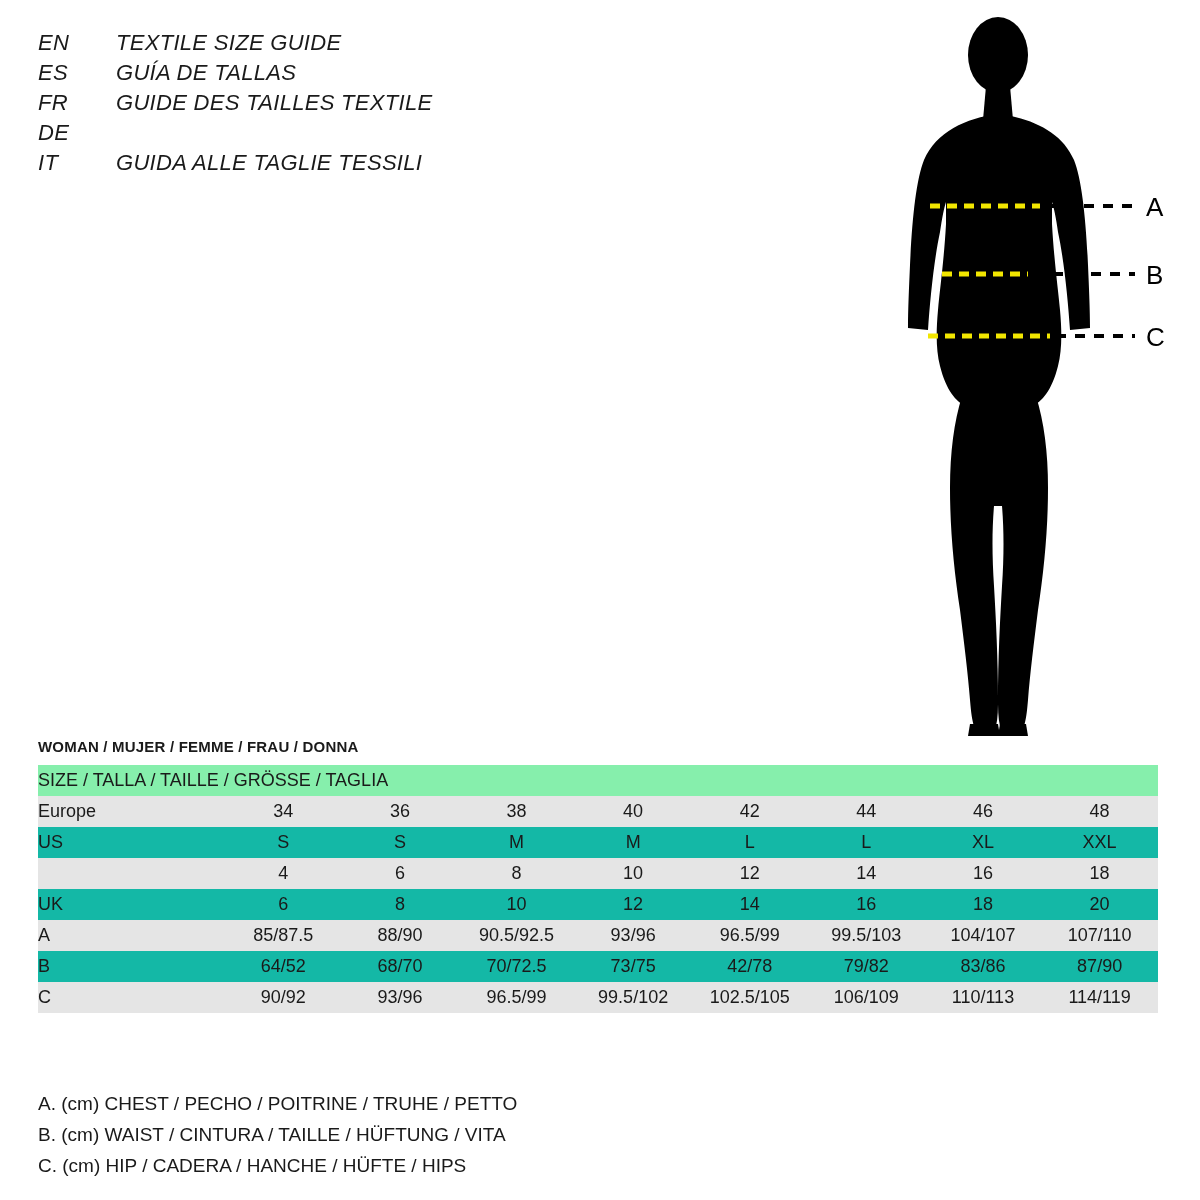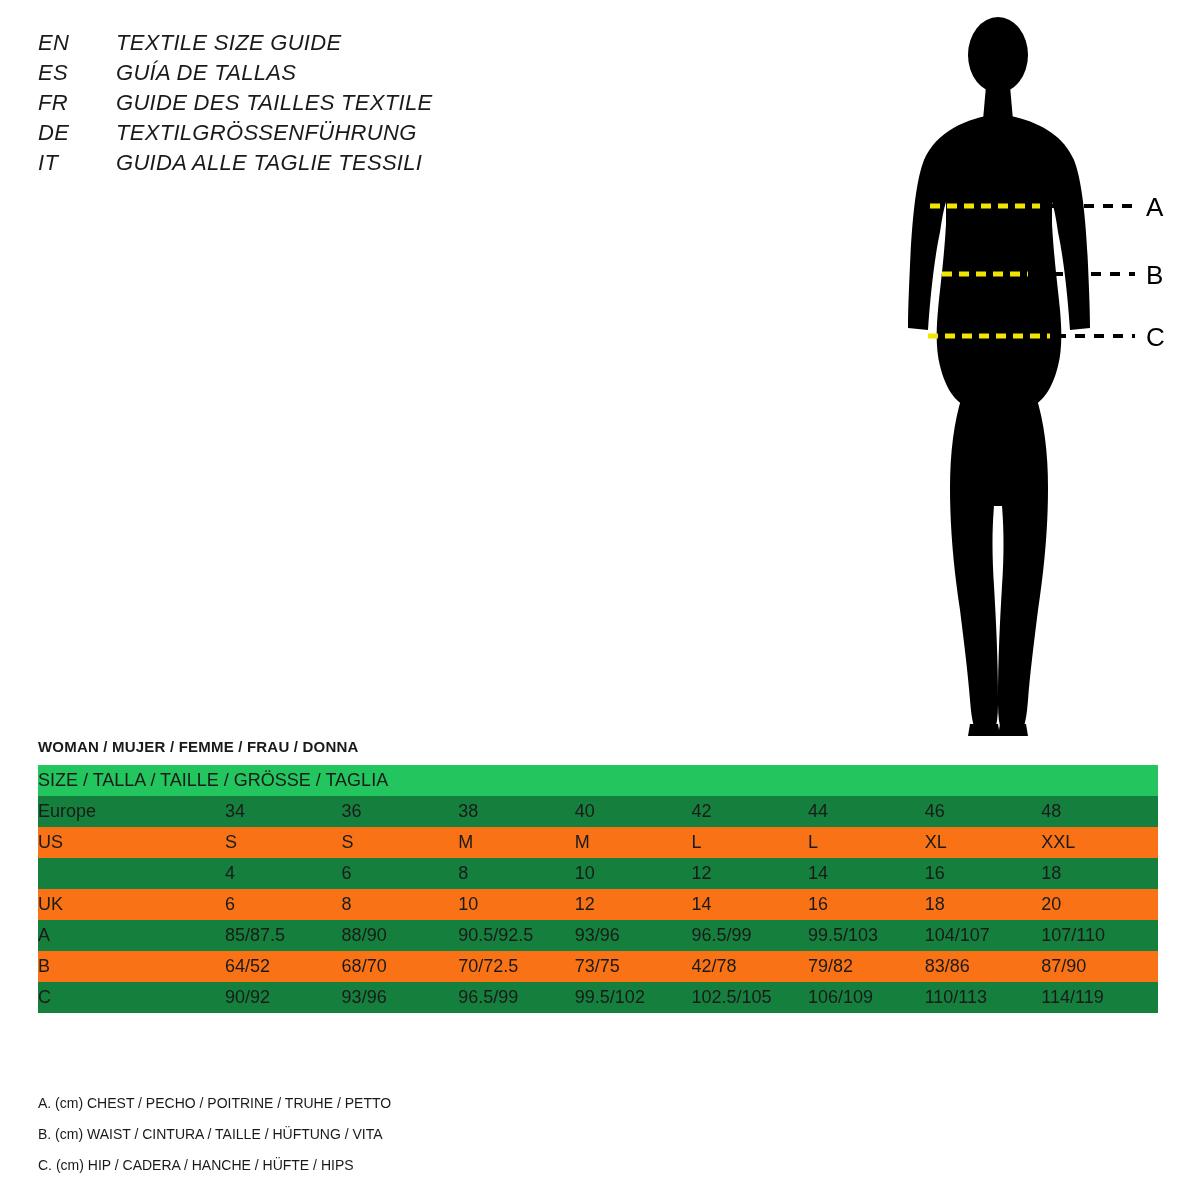--- a/index.html
+++ b/index.html
@@ -74,50 +74,51 @@
   }
   table.size-table td,
   table.size-table th {
     padding: 0;
     height: 31px;
     vertical-align: middle;
     font-weight: 400;
     color: #1a1a1a;
   }
   .hdr-row td {
-    background: #22c55e;
+    background: #86efac;
     font-size: 18px;
     text-align: left;
     padding-left: 8px;
     height: 30px;
   }
   .row-alt td {
-    background: #f97316;
+    background: #14b8a6;
   }
   .row-plain td {
-    background: #15803d;
+    background: #e5e5e5;
   }
   td.label-cell {
     text-align: left;
     padding-left: 8px;
     width: 186px;
   }
   td.val-cell {
+    text-align: center;
     width: 116px;
   }
 
   
   .footnotes {
     position: absolute;
     left: 38px;
     top: 1088px;
     width: 900px;
   }
   .footnote {
-    font-size: 14px;
+    font-size: 19px;
     line-height: 31px;
     color: #1a1a1a;
   }
 </style>
 </head>
 <body>
 
 <div class="lang-block">
   <div class="lang-row">
     <div class="lang-code">EN</div>
@@ -126,21 +127,20 @@
   <div class="lang-row">
     <div class="lang-code">ES</div>
     <div class="lang-text">GUÍA DE TALLAS</div>
   </div>
   <div class="lang-row">
     <div class="lang-code">FR</div>
     <div class="lang-text">GUIDE DES TAILLES TEXTILE</div>
   </div>
   <div class="lang-row">
     <div class="lang-code">DE</div>
-    <div class="lang-text">TEXTILGRÖSSENFÜHRUNG</div>
   </div>
   <div class="lang-row">
     <div class="lang-code">IT</div>
     <div class="lang-text">GUIDA ALLE TAGLIE TESSILI</div>
   </div>
 </div>
 
 <div class="figure-area">
   <svg width="340" height="730" viewBox="0 0 340 730" xmlns="http://www.w3.org/2000/svg">
 

